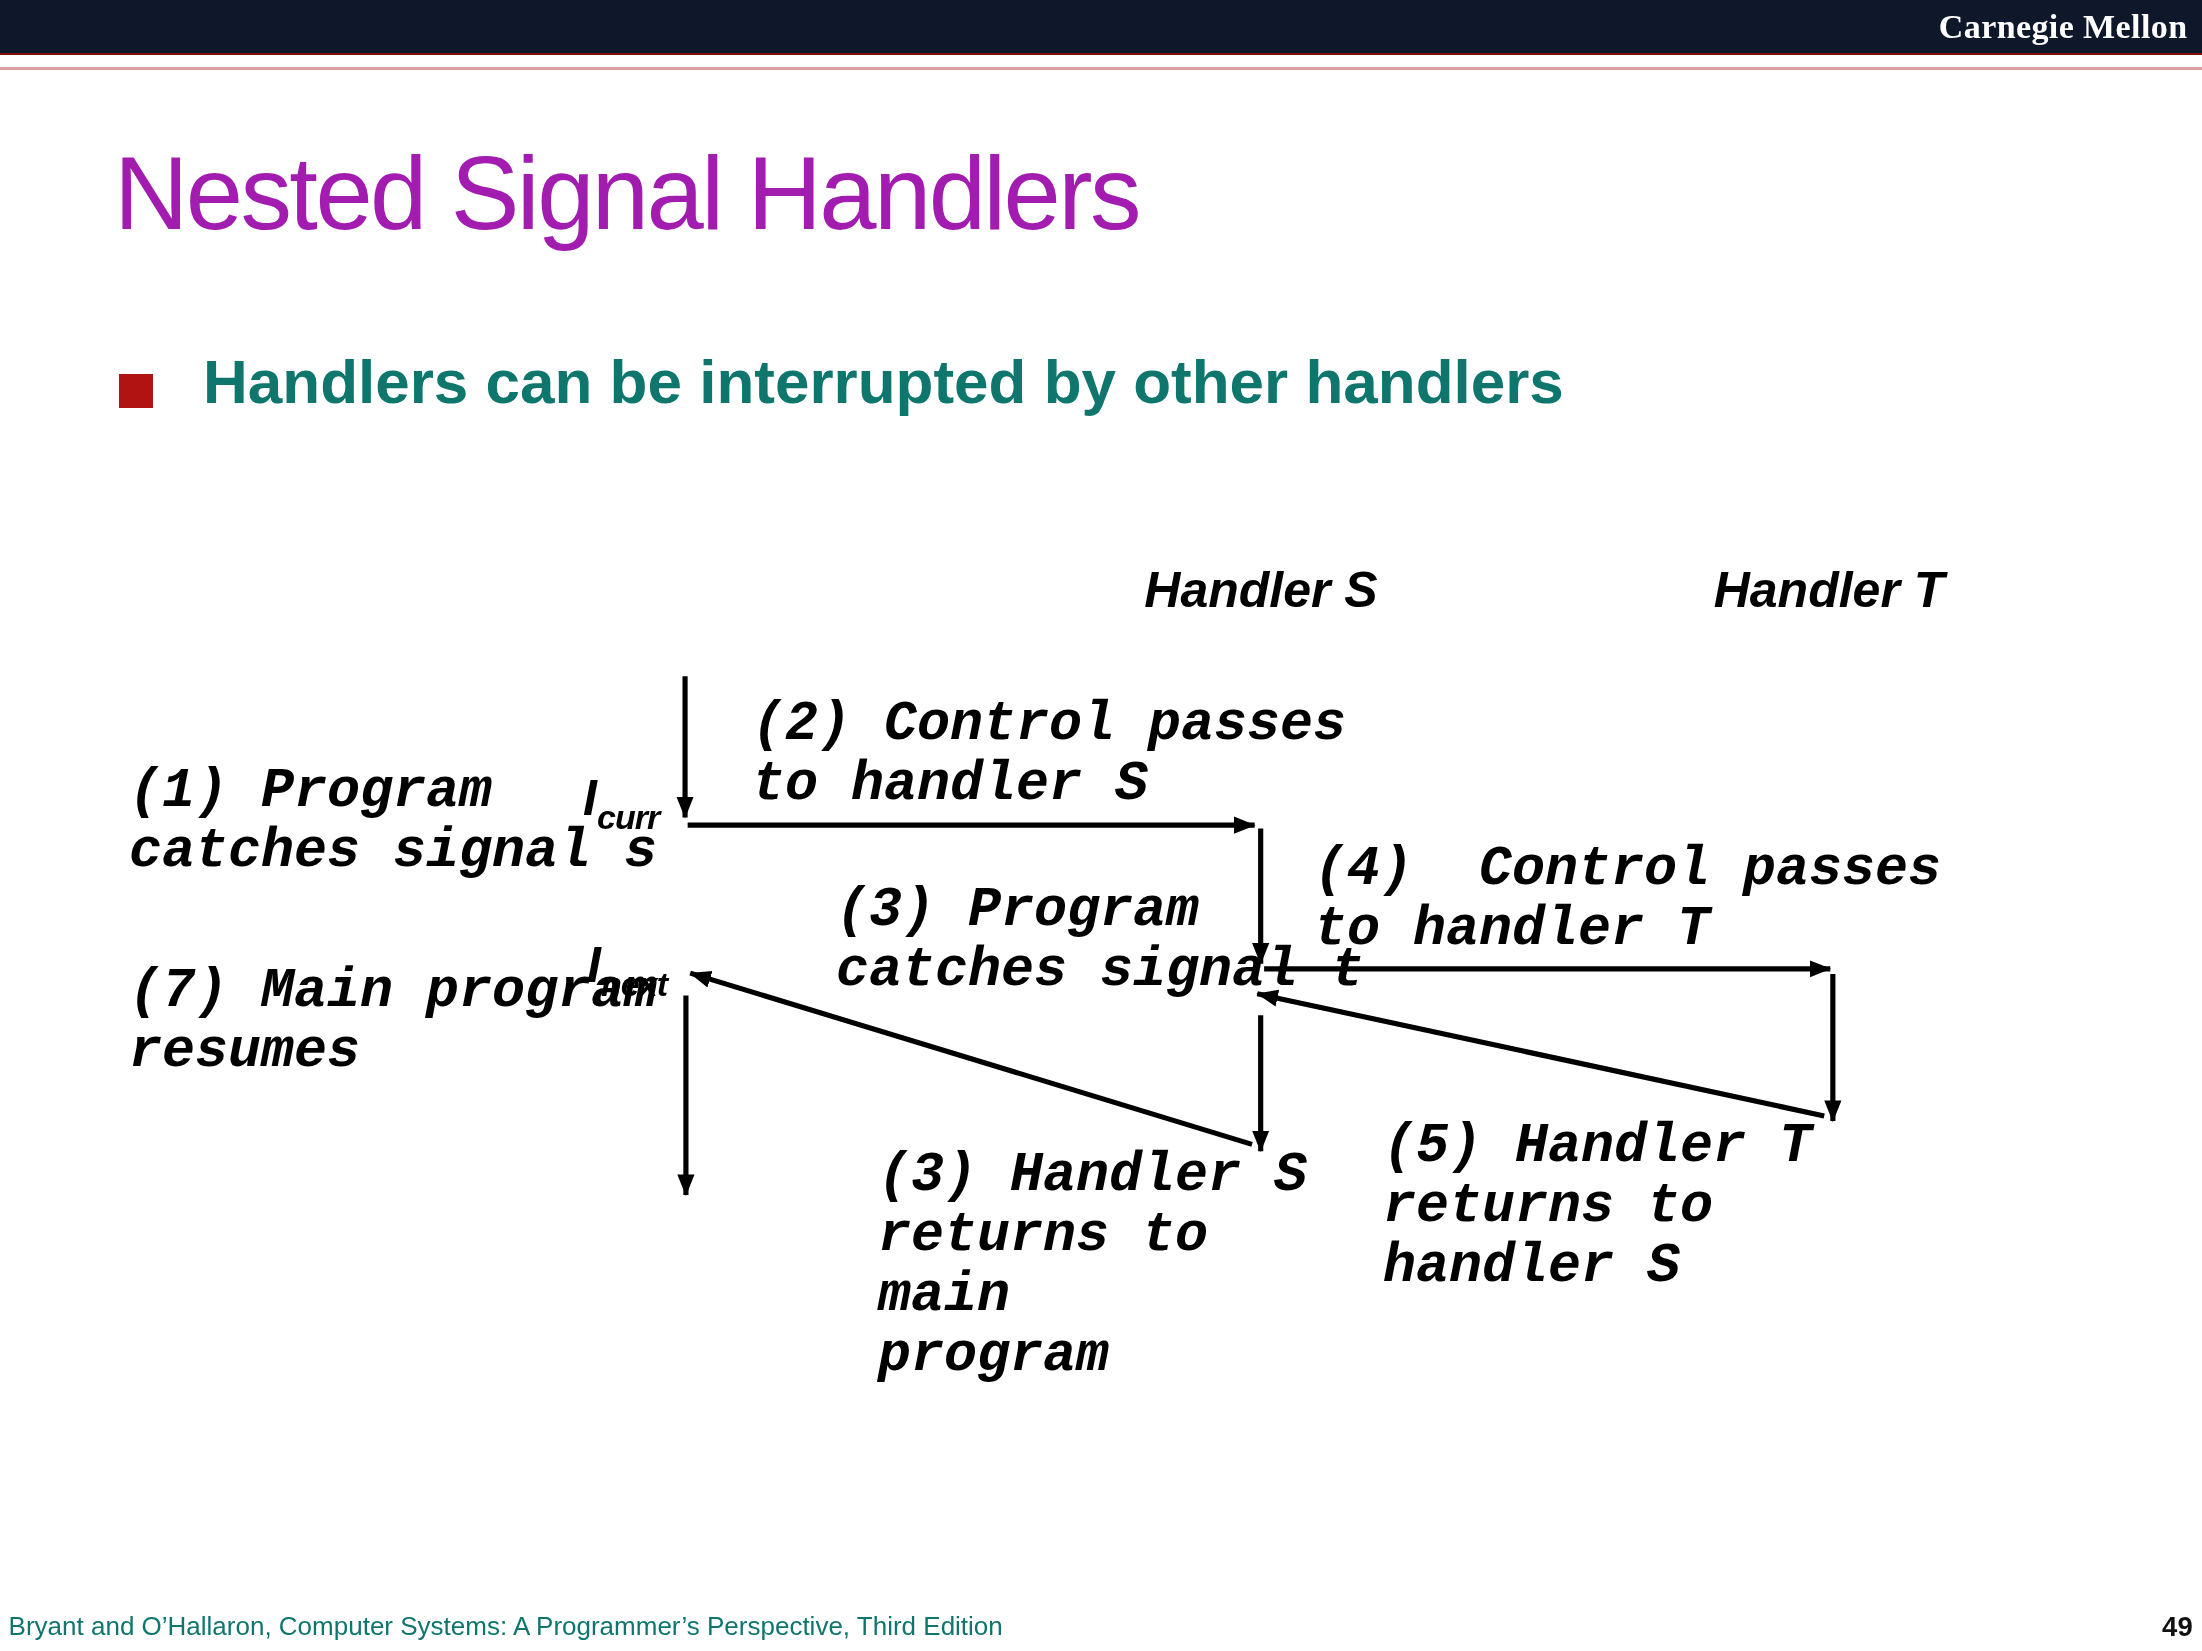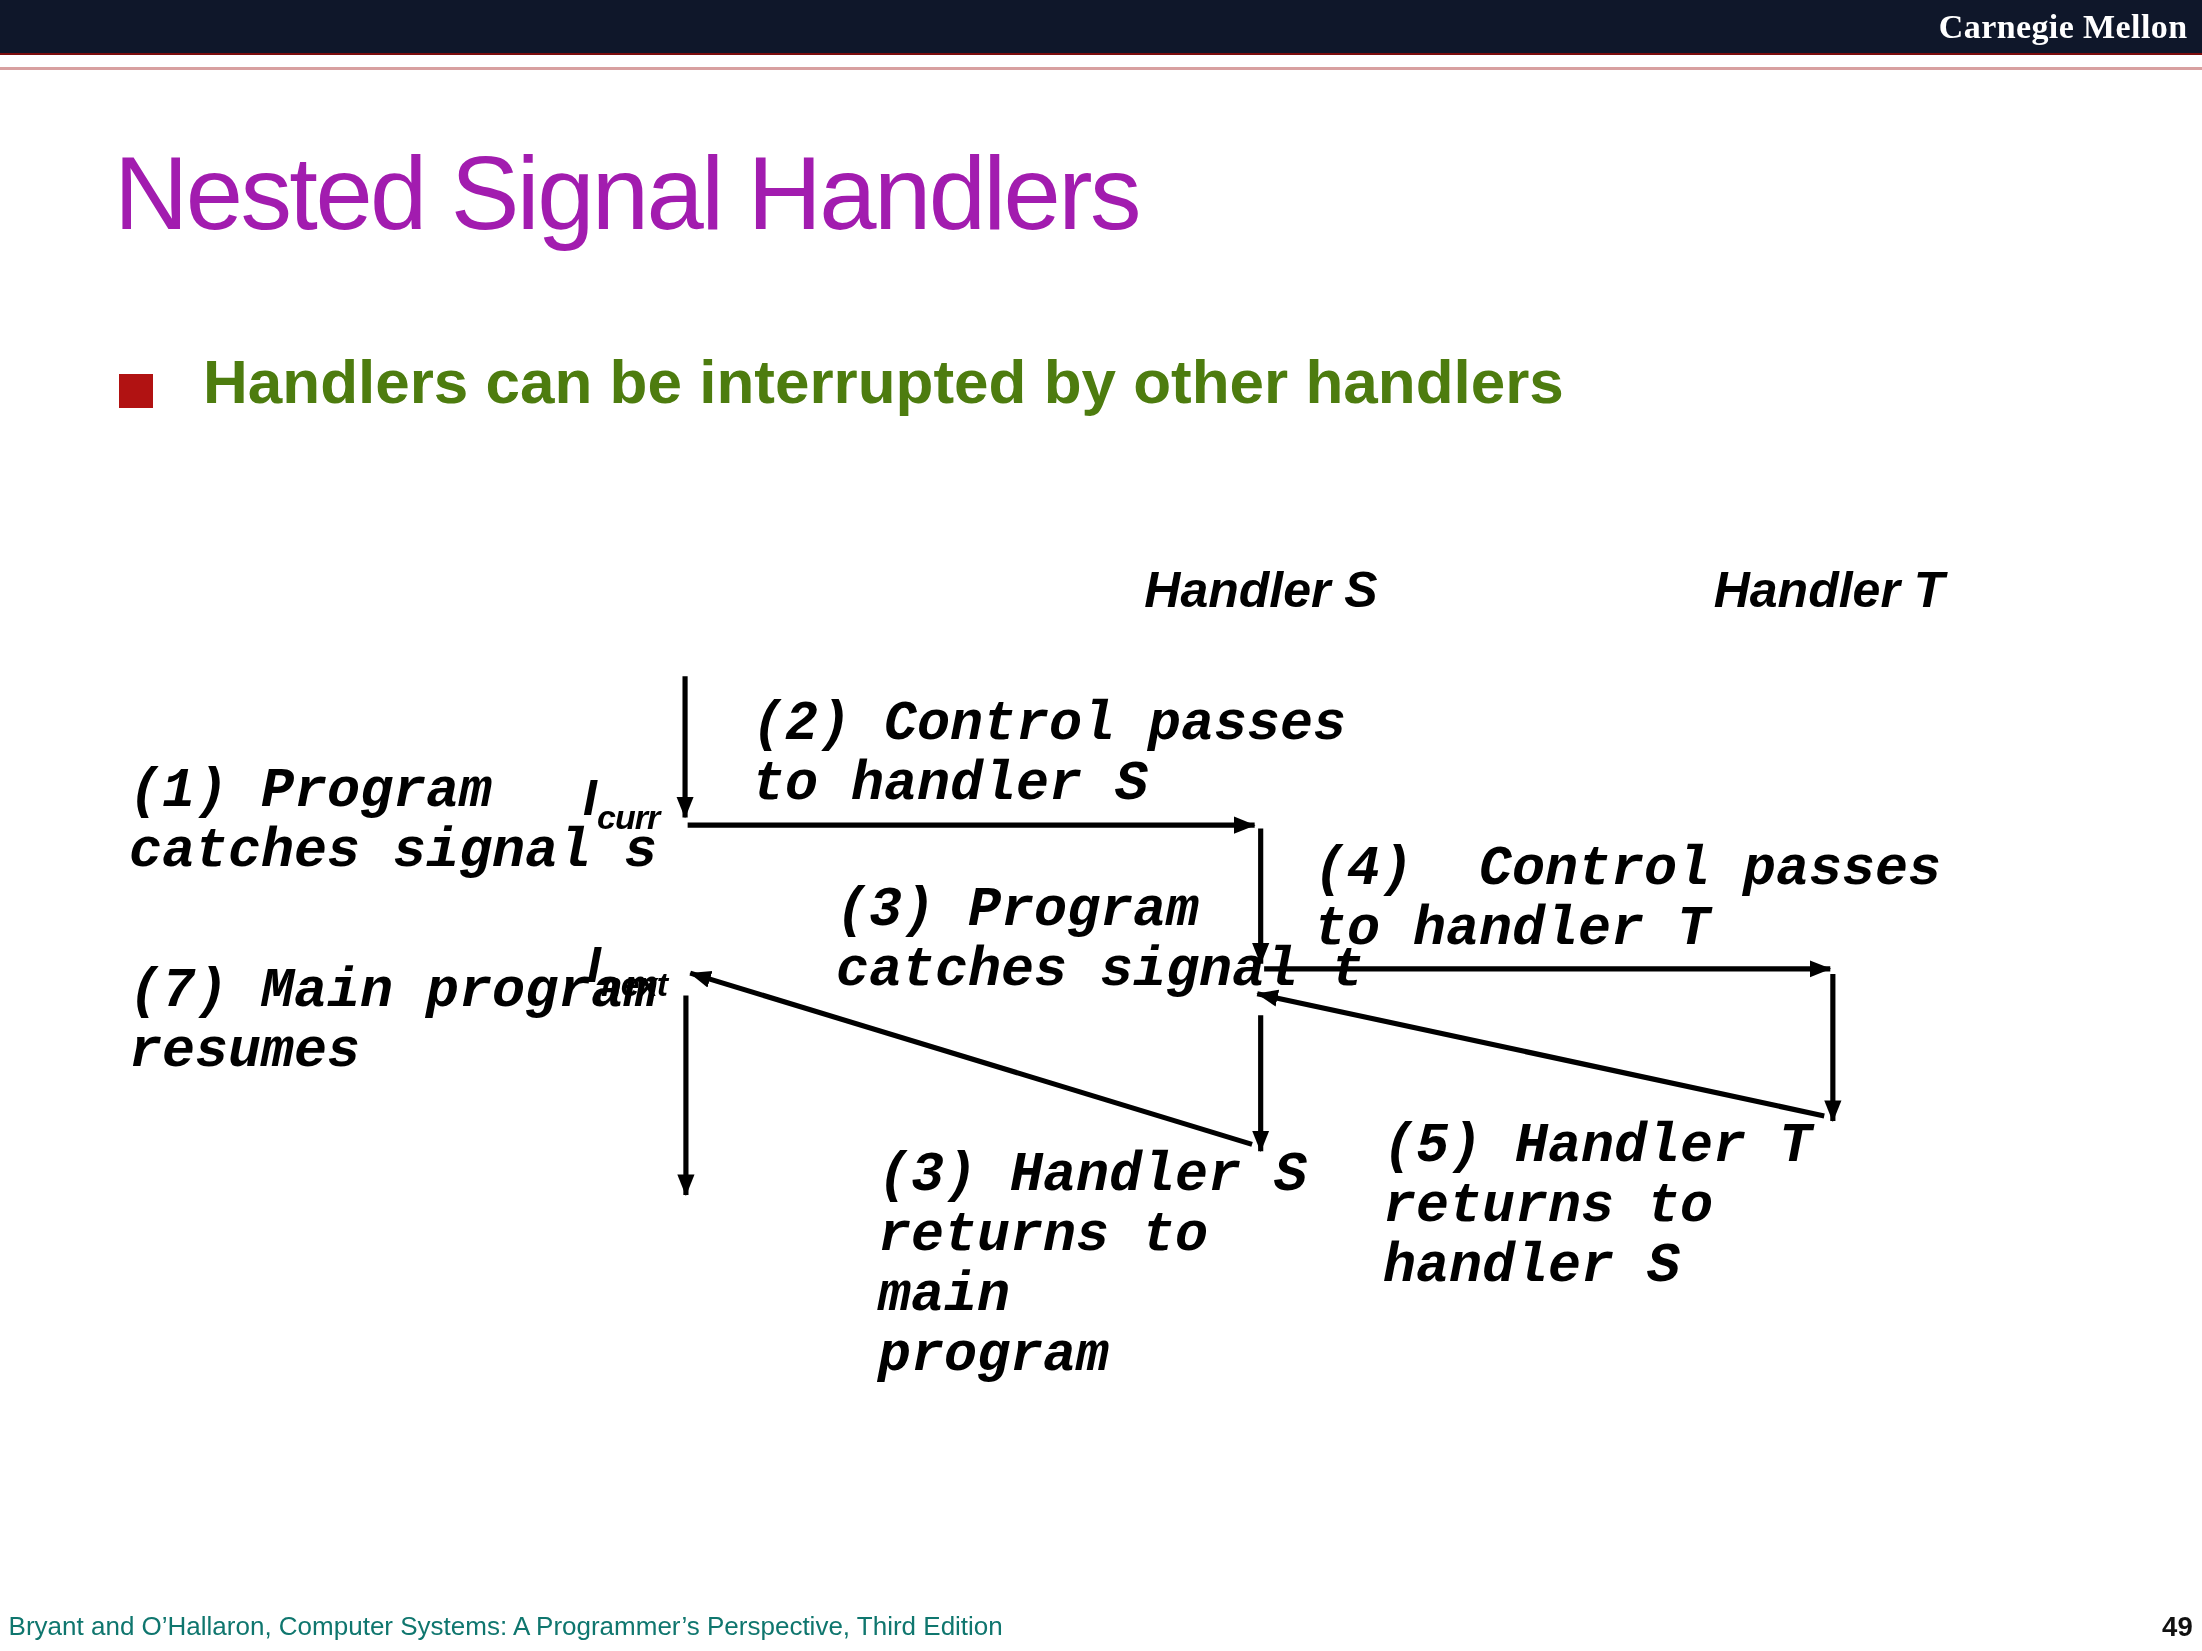--- a/index.html
+++ b/index.html
@@ -24,21 +24,21 @@
   
   .title{
     position:absolute;left:110px;top:136px;margin:4px;
     font-size:103px;font-weight:normal;letter-spacing:-2.6px;line-height:1.05;color:#a21caf;
   }
   .bullet-square{
     position:absolute;left:119px;top:374px;width:34px;height:34px;background:#b11212;
   }
   .bullet-text{
     position:absolute;left:203px;top:348px;
-    font-size:62px;font-weight:bold;line-height:1.1;color:#4d7c0f;white-space:nowrap;
+    font-size:62px;font-weight:bold;line-height:1.1;color:#0f766e;white-space:nowrap;
   }
   
   .col-header{
     position:absolute;top:561px;transform:translateX(-50%);
     font-size:50px;font-weight:bold;font-style:italic;white-space:nowrap;
   }
   .annotation{
     position:absolute;font-size:55px;font-weight:bold;font-style:italic;
     line-height:60px;white-space:pre-wrap;font-family:Liberation Mono, monospace;
   }

